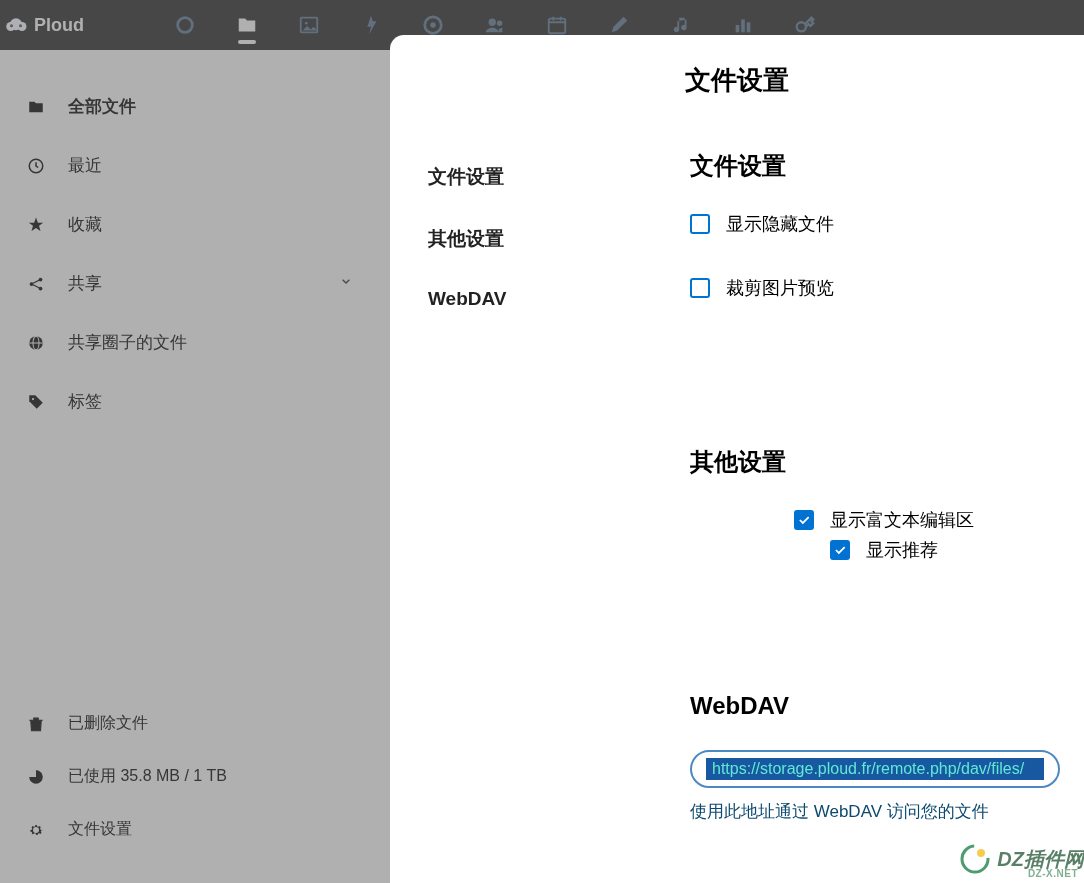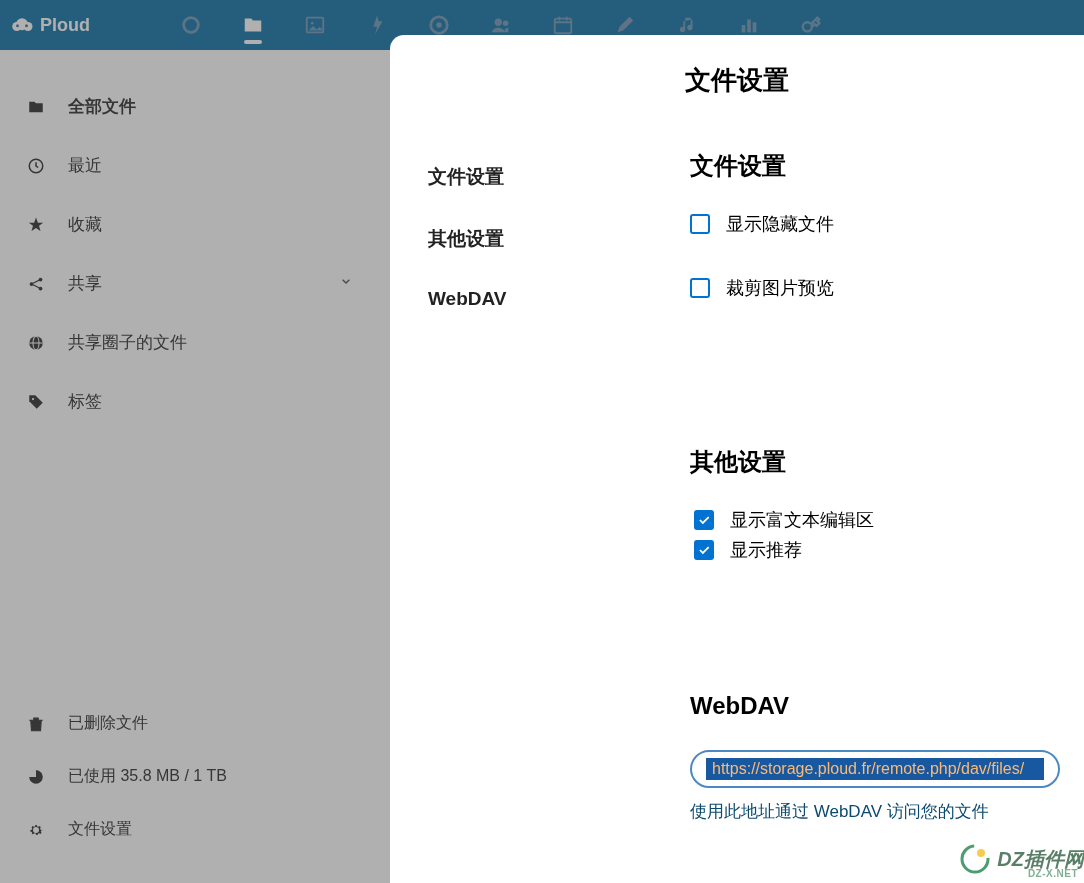--- a/index.html
+++ b/index.html
@@ -7,25 +7,25 @@
       font-family: -apple-system, BlinkMacSystemFont, "Segoe UI", "Microsoft YaHei", sans-serif;
       background: #fff;
       width: 1084px;
       height: 883px;
       overflow: hidden;
       position: relative;
     }
 
     
     .header {
-      background: #0369a1;
+      background: #404040;
       height: 50px;
       display: flex;
       align-items: center;
-      padding: 0 10px;
+      padding: 0 4px;
       position: relative;
       z-index: 5;
       gap: 42px;
     }
     .logo {
       color: #fff;
       font-weight: 700;
       font-size: 18px;
       display: flex;
       align-items: center;
@@ -181,21 +181,21 @@
       font-weight: 700;
       margin: 14px 0 30px;
     }
     .chk-row {
       display: flex;
       align-items: center;
       gap: 16px;
       margin: 22px 0;
       font-size: 18px;
     }
-    .chk-row.tight { margin: 6px 4px; }
+    .chk-row.tight { margin: 6px 12px; justify-content: center; }
     .chk {
       width: 20px;
       height: 20px;
       border: 2px solid #0072d1;
       border-radius: 3px;
       display: flex;
       align-items: center;
       justify-content: center;
       cursor: pointer;
       flex-shrink: 0;
@@ -208,21 +208,21 @@
     .webdav-input-wrap {
       border: 2px solid #4c89c2;
       border-radius: 26px;
       padding: 6px 14px;
       margin: 18px 0 10px;
       width: 370px;
       max-width: 100%;
     }
     .webdav-input {
       background: #1858a0;
-      color: #fdba74;
+      color: #5eead4;
       font-size: 16px;
       padding: 2px 6px;
       border: none;
       width: 100%;
       font-family: inherit;
     }
     .webdav-desc {
       font-size: 17px;
       color: #0c4a6e;
       line-height: 1.6;

